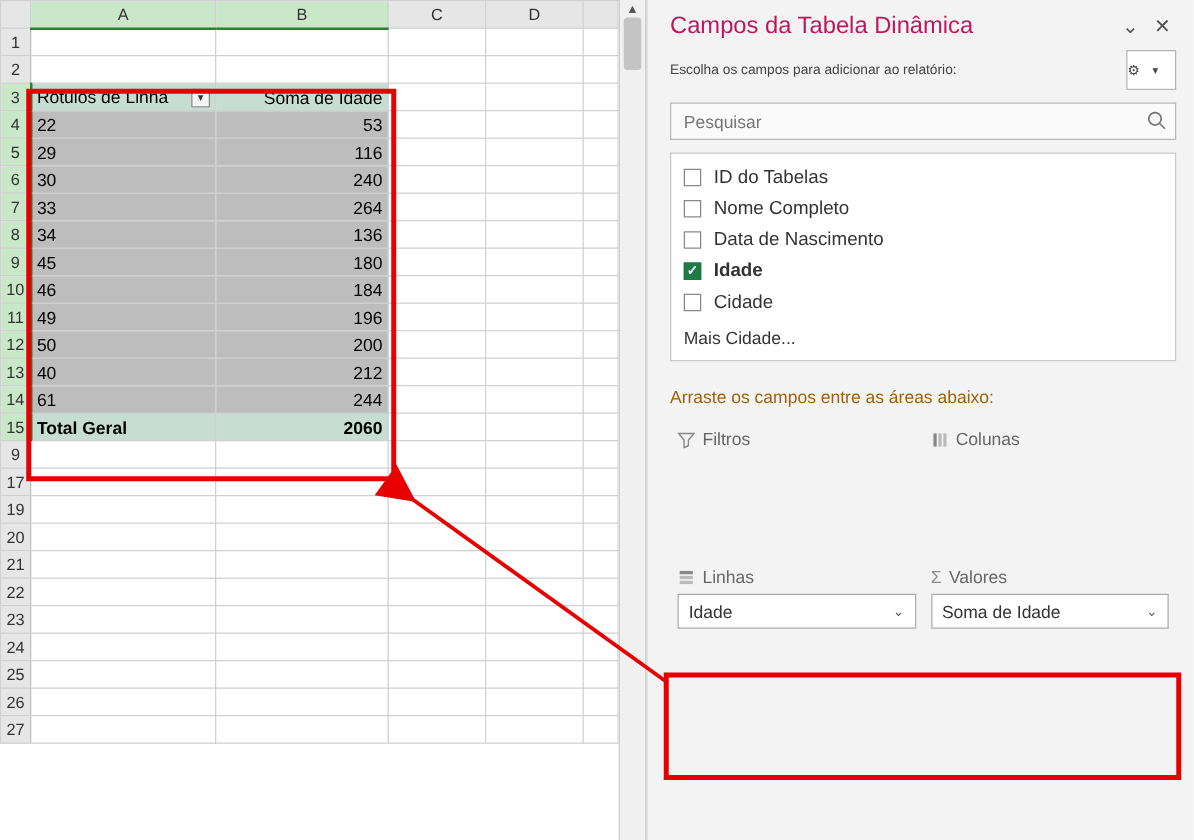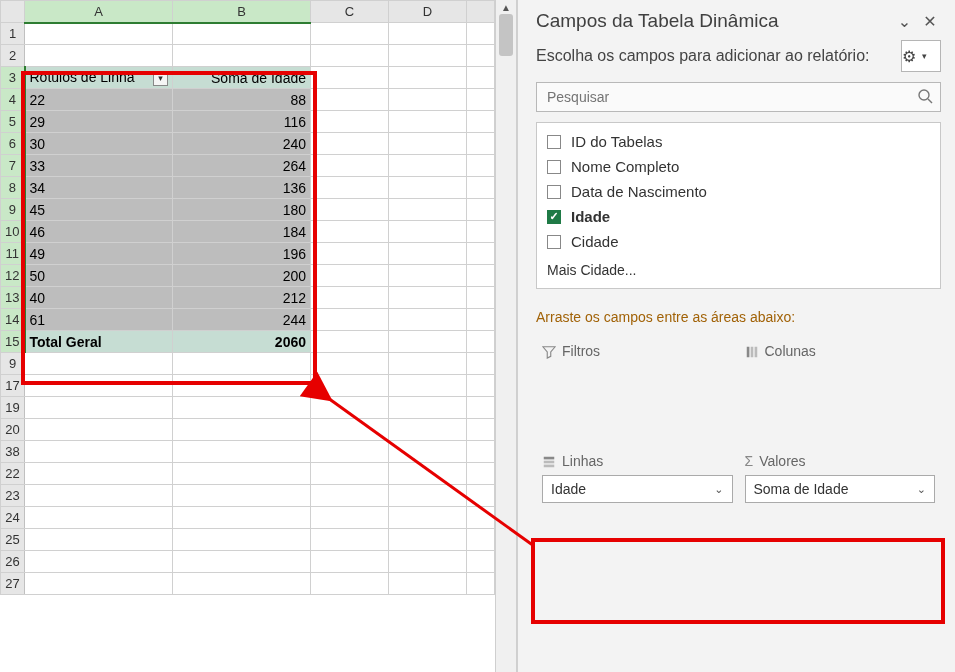--- a/index.html
+++ b/index.html
@@ -31,24 +31,24 @@
   .red-box-1 { position:absolute; left:21px; top:71px; width:296px; height:314px; border:4px solid #e60000; pointer-events:none; z-index:50; }
 
   
   .vscroll { width: 22px; background:#f0f0f0; border-left:1px solid #cfcfcf; border-right:1px solid #cfcfcf; position:relative; }
   .vscroll .thumb { position:absolute; left:3px; top:14px; width:14px; height:42px; background:#c4c4c4; border-radius:3px; }
   .vscroll .arrowup { position:absolute; left:5px; top:2px; font-size:10px; color:#555;}
   
   
   .pane { flex:1; background:#f3f3f3; border-left:1px solid #d0d0d0; padding: 10px 14px 10px 18px; display:flex; flex-direction:column; }
   .pane-header { display:flex; align-items:center; justify-content:space-between; margin-bottom:8px;}
-  .pane-title { font-size:19px; color:#404040; }
+  .pane-title { font-size:19px; color:#be185d; }
   .pane-header .icons span { display:inline-block; width:22px; text-align:center; font-size:16px; color:#555; cursor:pointer; }
   .pane-sub { display:flex; align-items:center; gap:10px; margin-bottom:10px;}
-  .pane-sub span { font-size:16px; color:#444; flex:1; }
+  .pane-sub span { font-size:11px; color:#444; flex:1; }
   .gear-btn { width:40px; height:32px; border:1px solid #b5b5b5; background:#fff; display:flex; align-items:center; justify-content:center; font-size:14px; color:#444; gap:2px; cursor:pointer; }
 
   .search-box { position:relative; margin-bottom:10px; }
   .search-box input { width:100%; height:30px; border:1px solid #b8b8b8; background:#fafafa; padding:0 30px 0 10px; font-size:14px; color:#888; }
   .search-box .mag { position:absolute; right:8px; top:6px; font-size:15px; color:#777; }
 
   .fields-list { border:1px solid #c8c8c8; background:#fff; padding:6px 0 6px 0; margin-bottom:20px; }
   .field-item { display:flex; align-items:center; padding:4px 10px; font-size:15px; color:#333; cursor:pointer;}
   .chk { width:14px; height:14px; border:1px solid #888; margin-right:10px; display:inline-flex; align-items:center; justify-content:center; font-size:11px; color:#fff; }
   .chk.checked { background:#1f7a46; border-color:#1f7a46; }
@@ -111,21 +111,21 @@
         </td>
         <td class="cell colB ptheader right">Soma de Idade</td>
         <td class="cell colC"></td>
             <td class="cell colD"></td>
             <td class="cell colE"></td>
       </tr>
 
       <tr>
             <td class="rowhead sel">4</td>
             <td class="cell colA ptsel">22</td>
-            <td class="cell colB ptsel right">88</td>
+            <td class="cell colB ptsel right">53</td>
             <td class="cell colC"></td>
             <td class="cell colD"></td>
             <td class="cell colE"></td>
           </tr>
       <tr>
             <td class="rowhead sel">5</td>
             <td class="cell colA ptsel">29</td>
             <td class="cell colB ptsel right">116</td>
             <td class="cell colC"></td>
             <td class="cell colD"></td>
@@ -239,21 +239,21 @@
           </tr>
       <tr>
             <td class="rowhead">20</td>
             <td class="cell colA"></td>
             <td class="cell colB"></td>
             <td class="cell colC"></td>
             <td class="cell colD"></td>
             <td class="cell colE"></td>
           </tr>
       <tr>
-            <td class="rowhead">38</td>
+            <td class="rowhead">21</td>
             <td class="cell colA"></td>
             <td class="cell colB"></td>
             <td class="cell colC"></td>
             <td class="cell colD"></td>
             <td class="cell colE"></td>
           </tr>
       <tr>
             <td class="rowhead">22</td>
             <td class="cell colA"></td>
             <td class="cell colB"></td>

